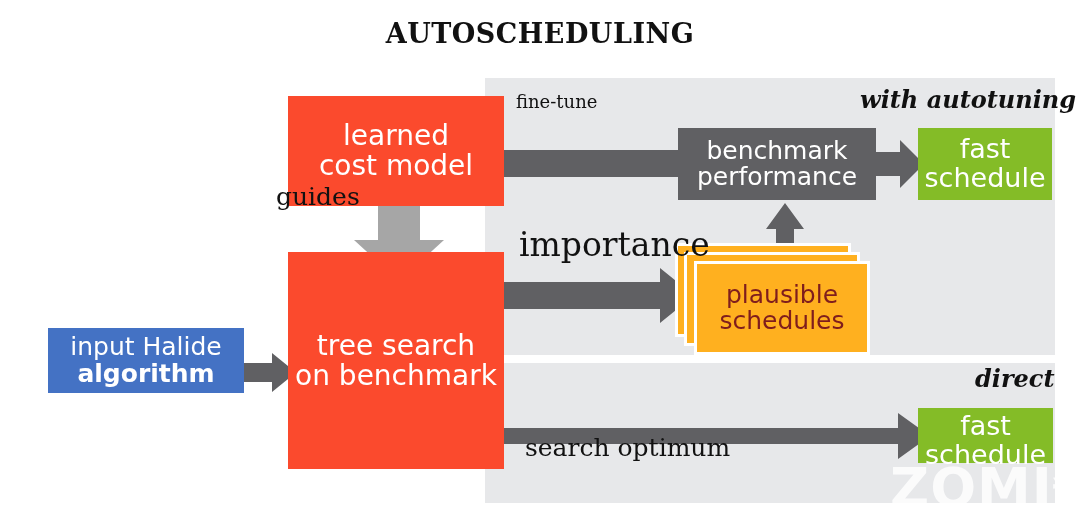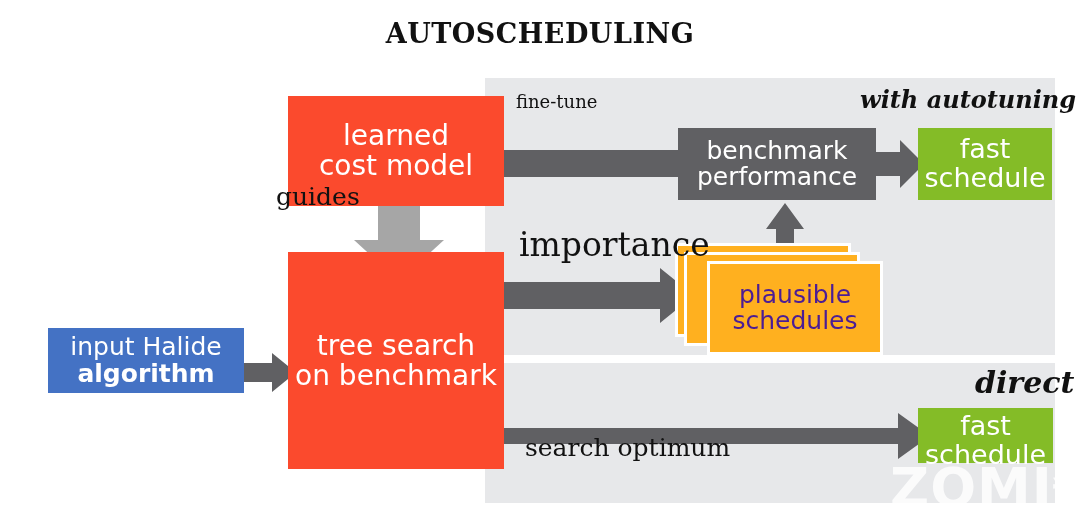--- a/index.html
+++ b/index.html
@@ -119,21 +119,21 @@
     position: absolute;
     box-sizing: border-box;
     background: #ffb01f;
     border: 3px solid #ffffff;
   }
   #stack-3 { left: 675px; top: 243px; width: 176px; height: 94px; }
   #stack-2 { left: 684px; top: 252px; width: 176px; height: 94px; }
   #stack-1 {
     left: 694px; top: 261px; width: 176px; height: 94px;
     display: flex; align-items: center; justify-content: center;
-    color: #4c1d95; font-size: 25px; text-align: center; line-height: 1.06; margin-left: 13px;
+    color: #7f1d1d; font-size: 25px; text-align: center; line-height: 1.06;
   }
 
   
   .arrow { position: absolute; }
 
   
   .label {
     position: absolute;
     color: #111111;
     font-family: "DejaVu Serif", serif;
@@ -141,21 +141,21 @@
   }
   #label-fine-tune { left: 516px; top: 93px; font-size: 18px; }
   #label-guides    { left: 276px; top: 184px; font-size: 25px; }
   #label-importance{ left: 508px; top: 228px; font-size: 33px; text-align: left; margin-left: 11px; }
   #label-search-opt{ left: 525px; top: 398px; font-size: 25px; margin-top: 37px; }
   #label-with-auto {
     left: 860px; top: 88px; font-size: 24px;
     font-style: italic; font-weight: bold;
   }
   #label-direct {
-    left: 975px; top: 367px; font-size: 30px;
+    left: 975px; top: 367px; font-size: 24px;
     font-style: italic; font-weight: bold;
   }
 
   
   #watermark {
     position: absolute;
     left: 890px;
     top: 452px;
     font-size: 54px;
     font-weight: bold;

